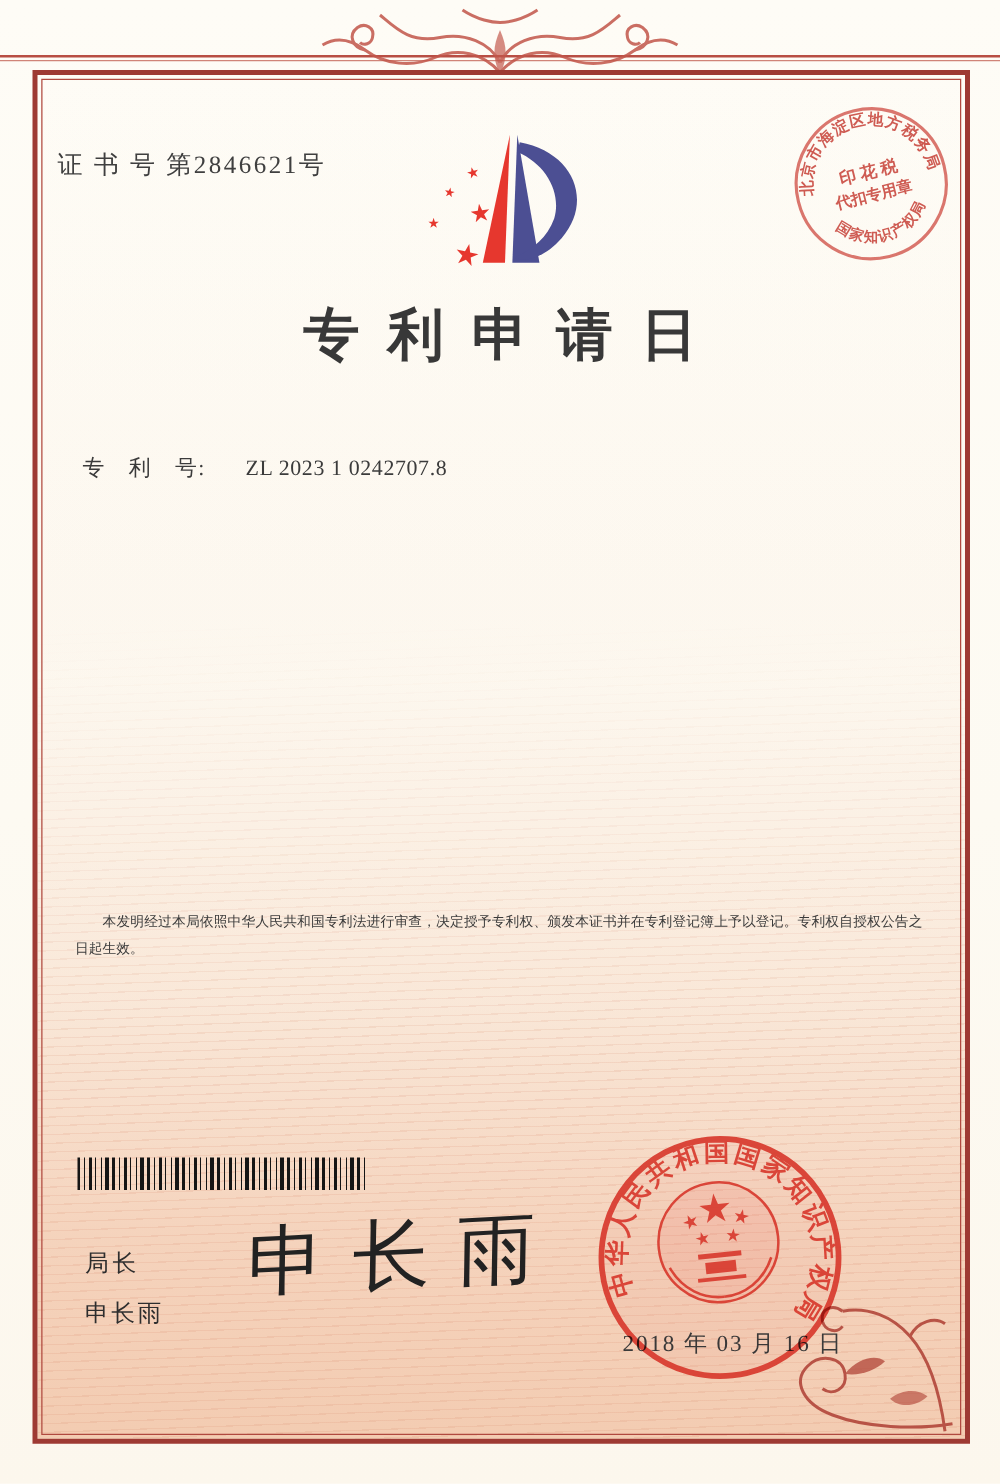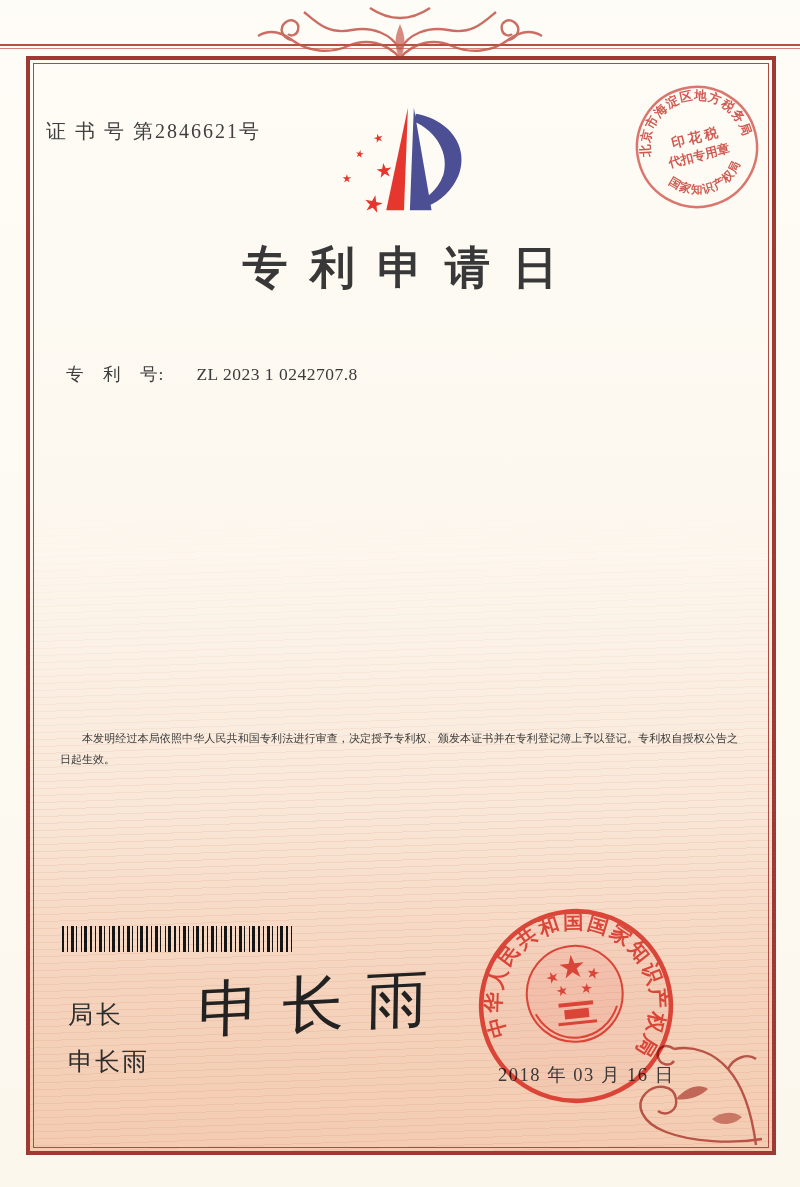--- a/index.html
+++ b/index.html
@@ -31,21 +31,21 @@
   .field-row{height:24px;margin-bottom:38px;white-space:nowrap;}
   .field-label{display:inline-block;width:126px;letter-spacing:1px;}
   .field-value{letter-spacing:.5px;}
 
   .paragraphs{position:absolute;left:60px;right:62px;top:706px;font-size:11px;line-height:1.88;text-align:justify;margin-top:22px;}
   .paragraphs p{margin:0 0 5px 0;text-indent:2em;}
 
   .barcode{position:absolute;left:62px;top:926px;width:232px;height:26px;
     background:repeating-linear-gradient(90deg,#151515 0 2px,transparent 2px 5px,#151515 5px 6px,transparent 6px 9px,#151515 9px 12px,transparent 12px 14px,#151515 14px 15px,transparent 15px 19px,#151515 19px 20px,transparent 20px 22px,#151515 22px 25px,transparent 25px 28px);}
 
-  .signer{position:absolute;left:68px;top:998px;font-size:25px;color:#2e2e2e;}
+  .signer{position:absolute;left:68px;top:998px;font-size:19px;color:#2e2e2e;}
   .signer .role{letter-spacing:3px;}
   .signer .name{margin-top:14px;letter-spacing:2px;}
   .signature{position:absolute;left:198px;top:962px;font-size:62px;color:#222;
     letter-spacing:22px;transform:rotate(-3deg) skewX(-4deg);font-weight:500;
     font-family:"Liberation Serif","DejaVu Serif",serif;}
 
   .issue-date{position:absolute;left:498px;top:1062px;font-size:18.5px;letter-spacing:1.5px;color:#3a3a3a;z-index:3;}
   .big-seal{position:absolute;left:474px;top:904px;width:204px;height:204px;transform:rotate(-6deg);
     mix-blend-mode:multiply;opacity:.93;z-index:4;}
   .corner-flourish{position:absolute;right:36px;bottom:38px;width:132px;height:122px;z-index:2;opacity:.9;}

